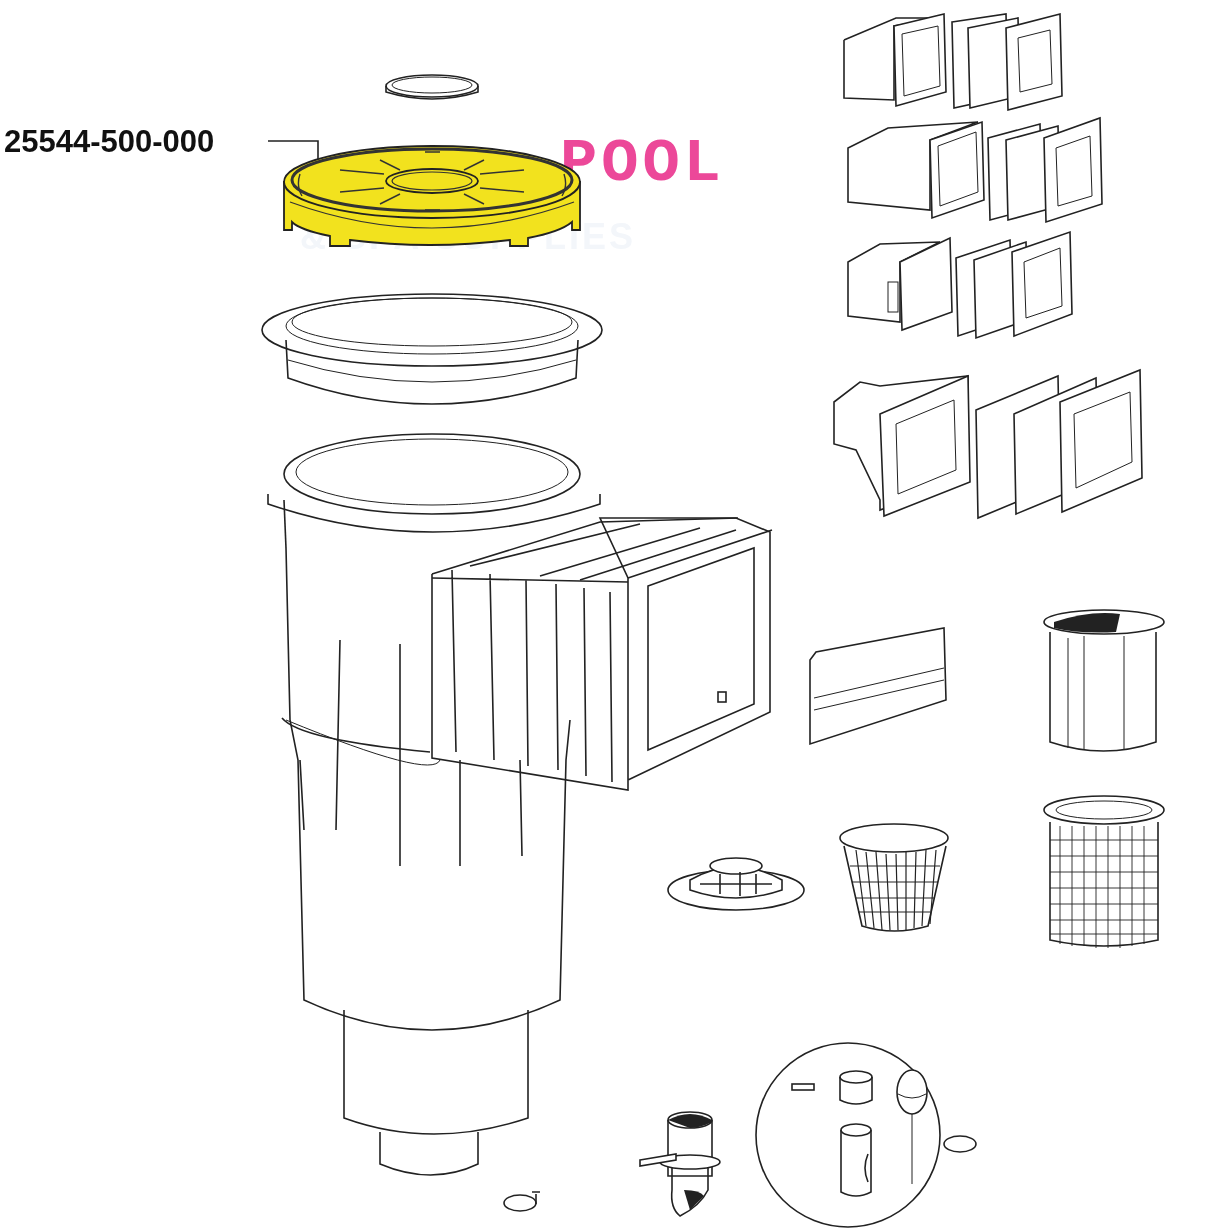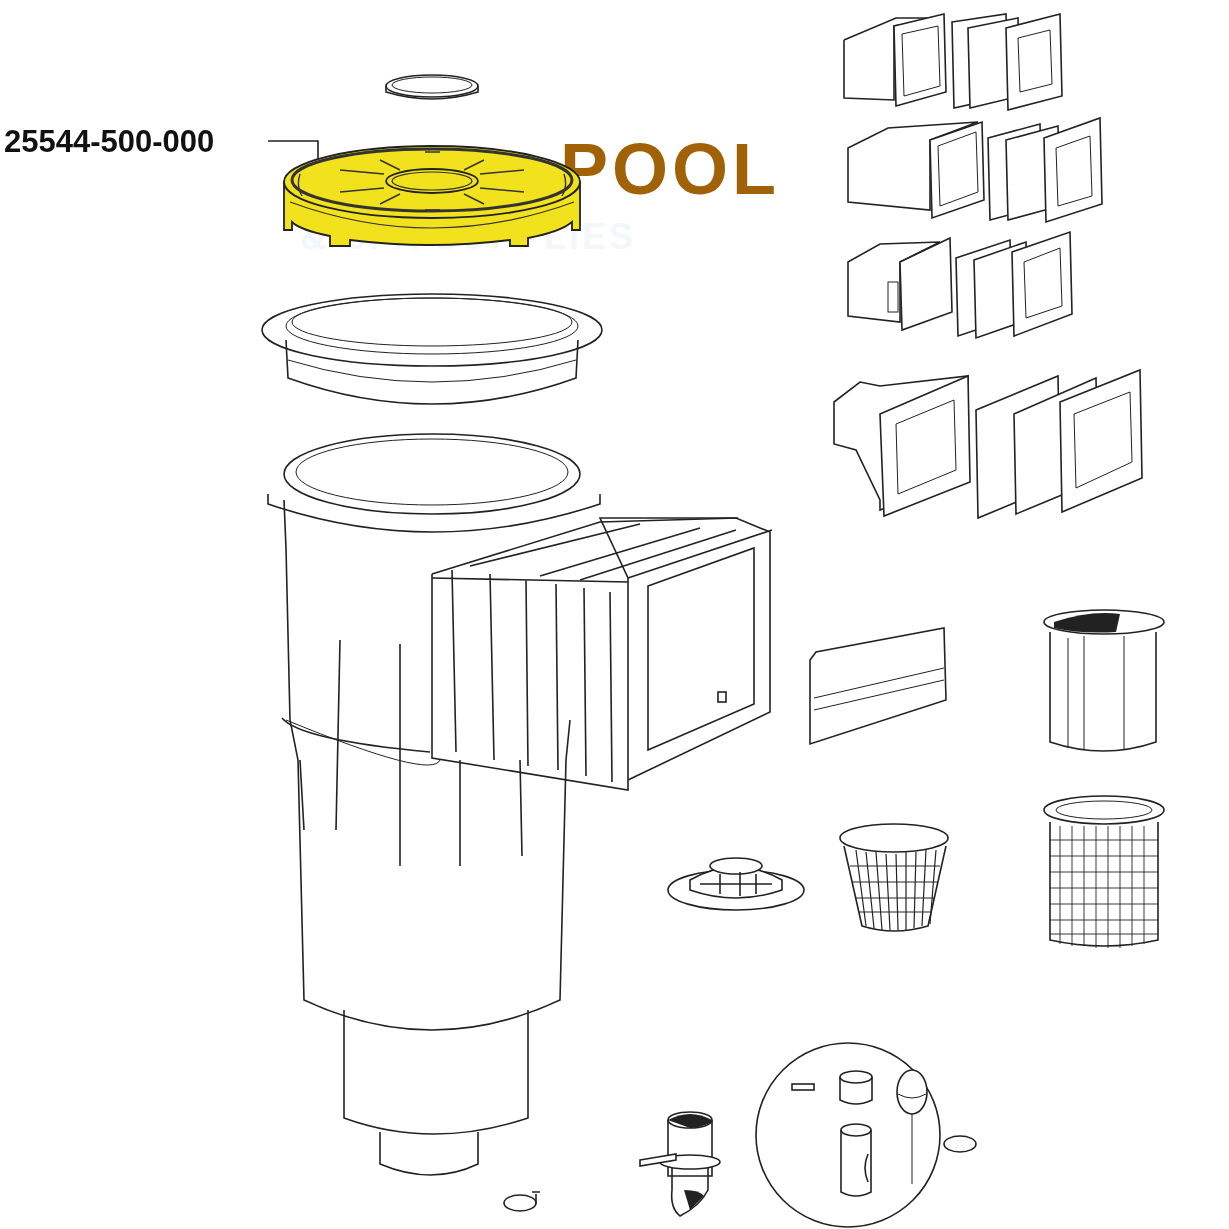--- a/index.html
+++ b/index.html
@@ -1,18 +1,18 @@
 <!DOCTYPE html>
 <html><head>
 <meta charset="utf-8">
 <style>
   html, body { margin:0; padding:0; background:#ffffff; }
   body { width:1229px; height:1229px; position:relative; overflow:hidden; font-family:"Liberation Sans", sans-serif; }
   #canvas { position:absolute; left:0; top:0; width:1229px; height:1229px; }
-  .watermark-1 { position:absolute; left:560px; top:128px; font-size:72px; font-weight:bold; color:#a16207; letter-spacing:4px; font-family:Liberation Sans, sans-serif; }
+  .watermark-1 { position:absolute; left:560px; top:128px; font-size:62px; font-weight:bold; color:#ec4899; letter-spacing:4px; font-family:Liberation Mono, monospace; }
   .watermark-2 { position:absolute; left:300px; top:216px; font-size:36px; font-weight:bold; color:#f3f6fa; letter-spacing:3px; font-family:"Liberation Sans", sans-serif; }
   svg .ln { fill:#fff; stroke:#222; stroke-width:1.6; }
   svg .ln0 { fill:none; stroke:#222; stroke-width:1.6; }
   svg .thin { fill:none; stroke:#222; stroke-width:1; }
   svg .hi { stroke:#222; stroke-width:1.8; }
 </style>
 </head>
 <body>
 
 <div class="watermark-1">POOL</div>

